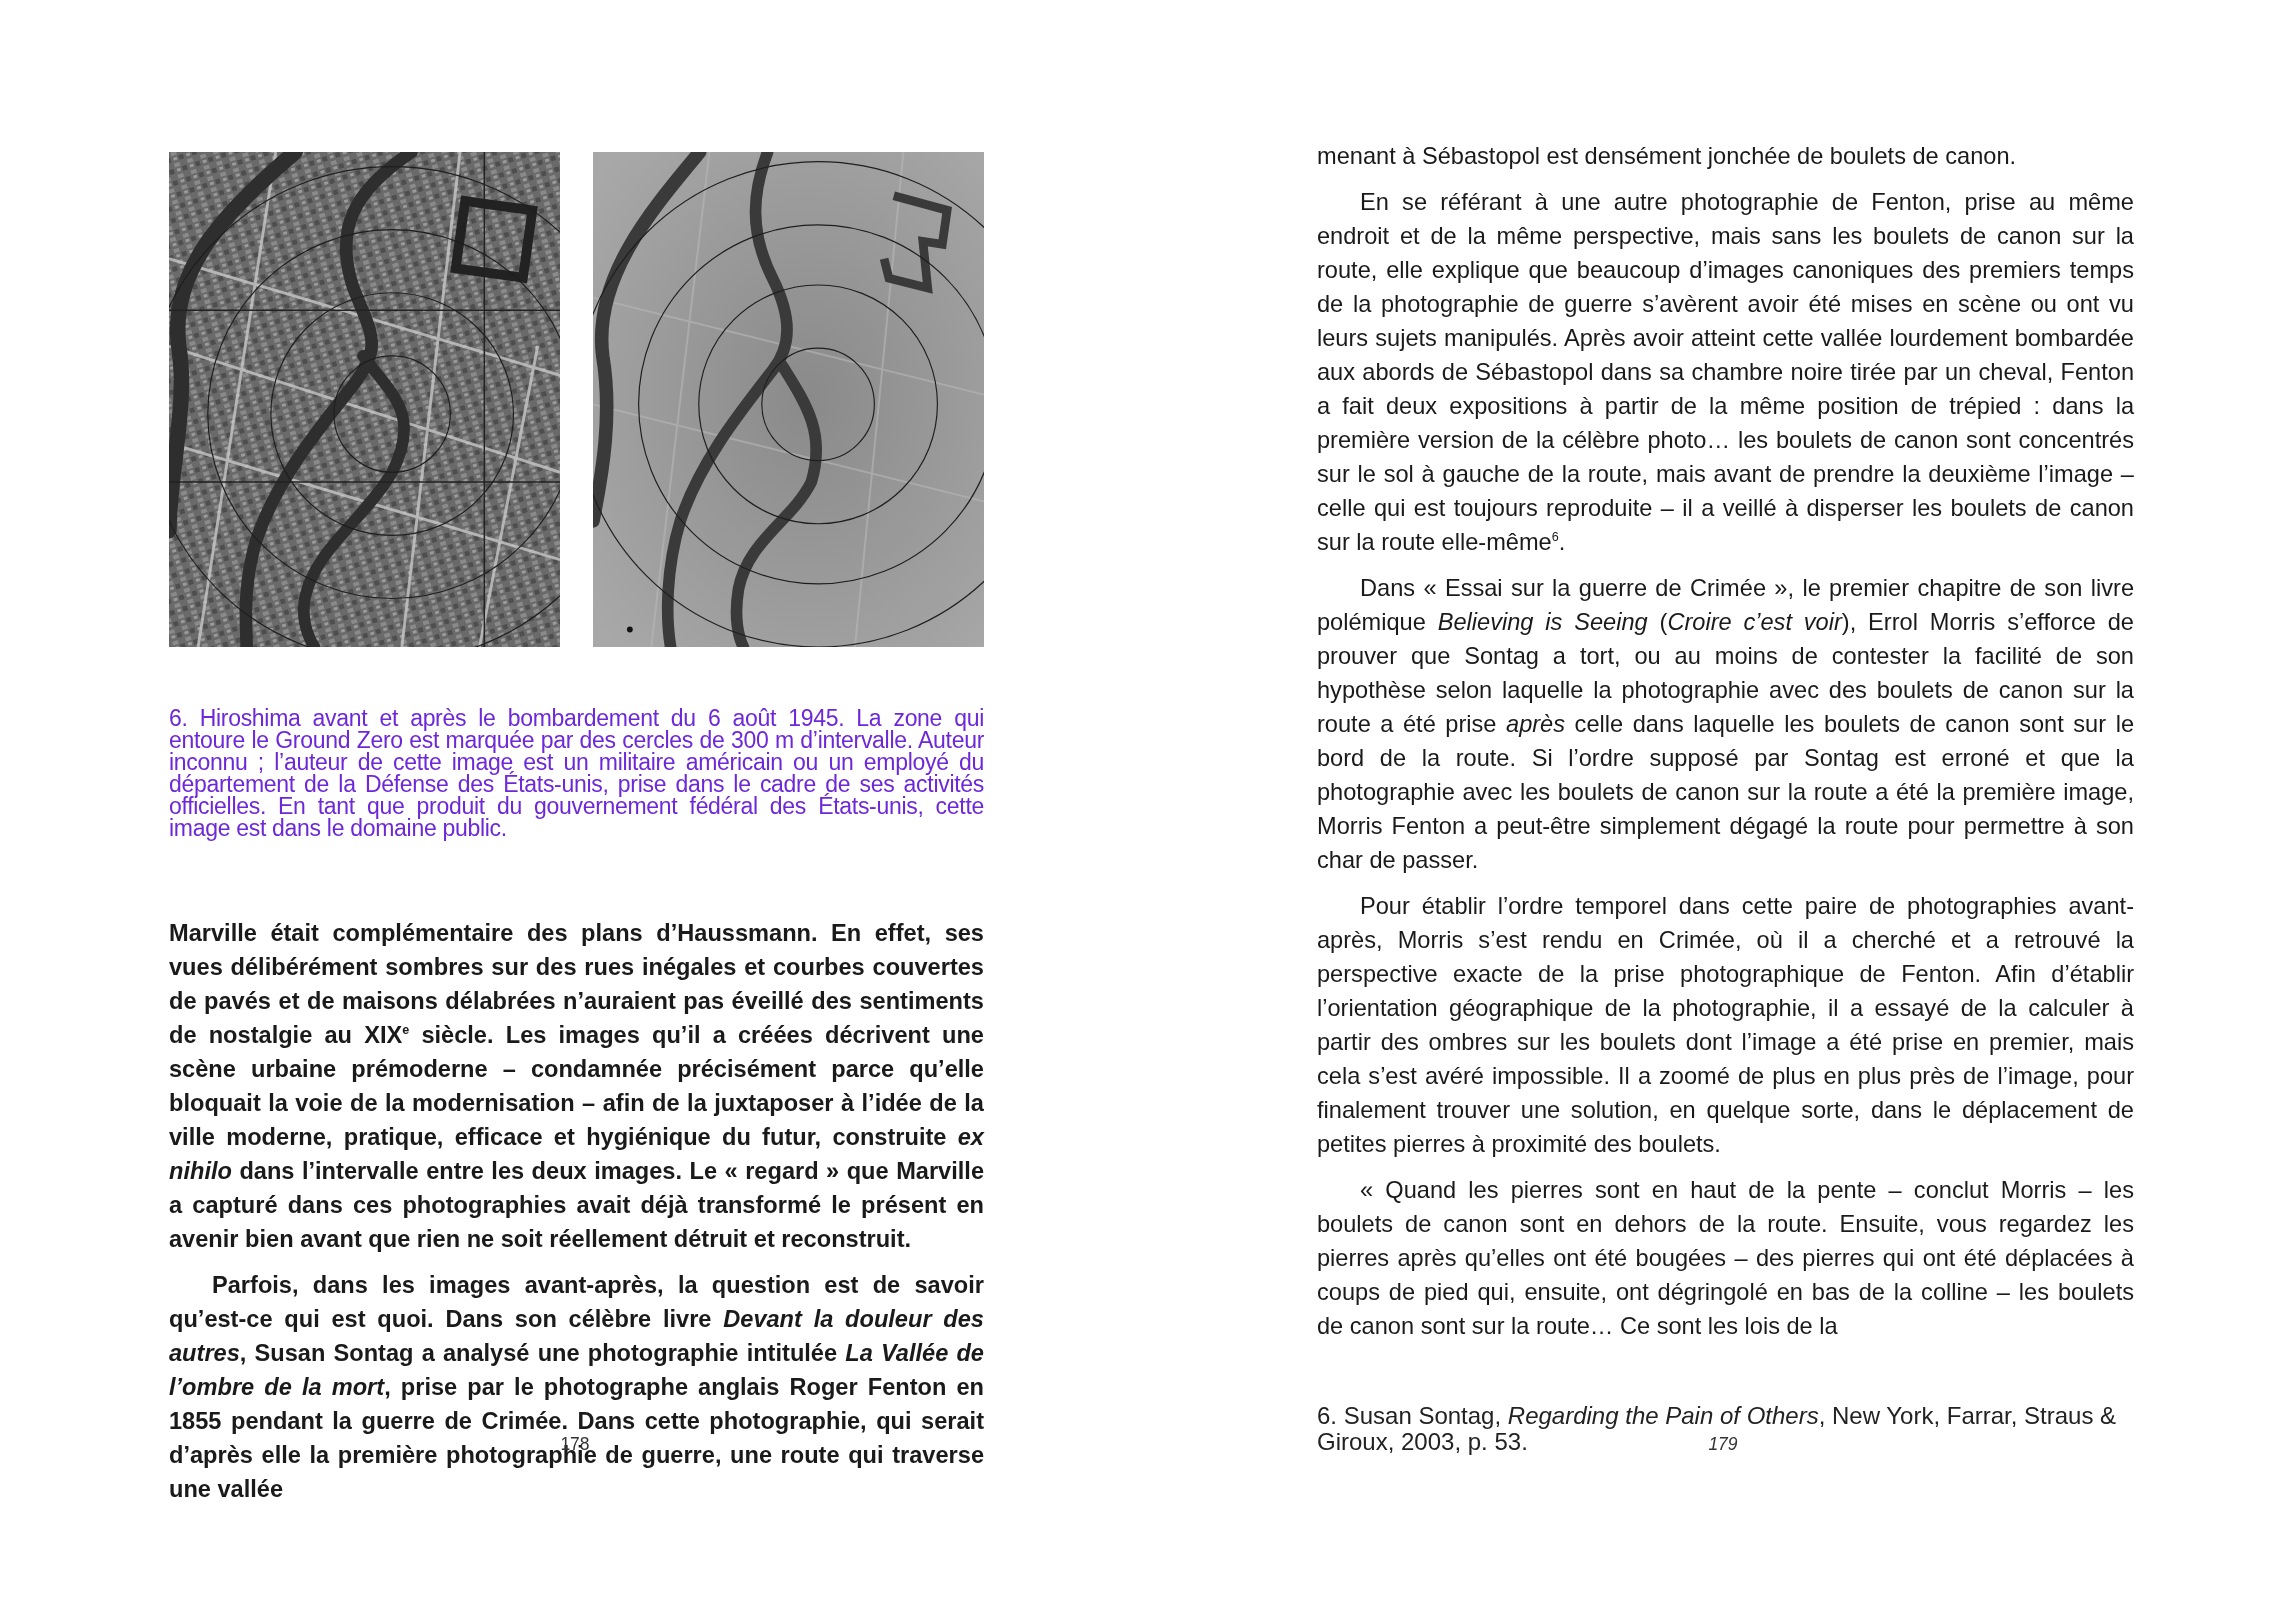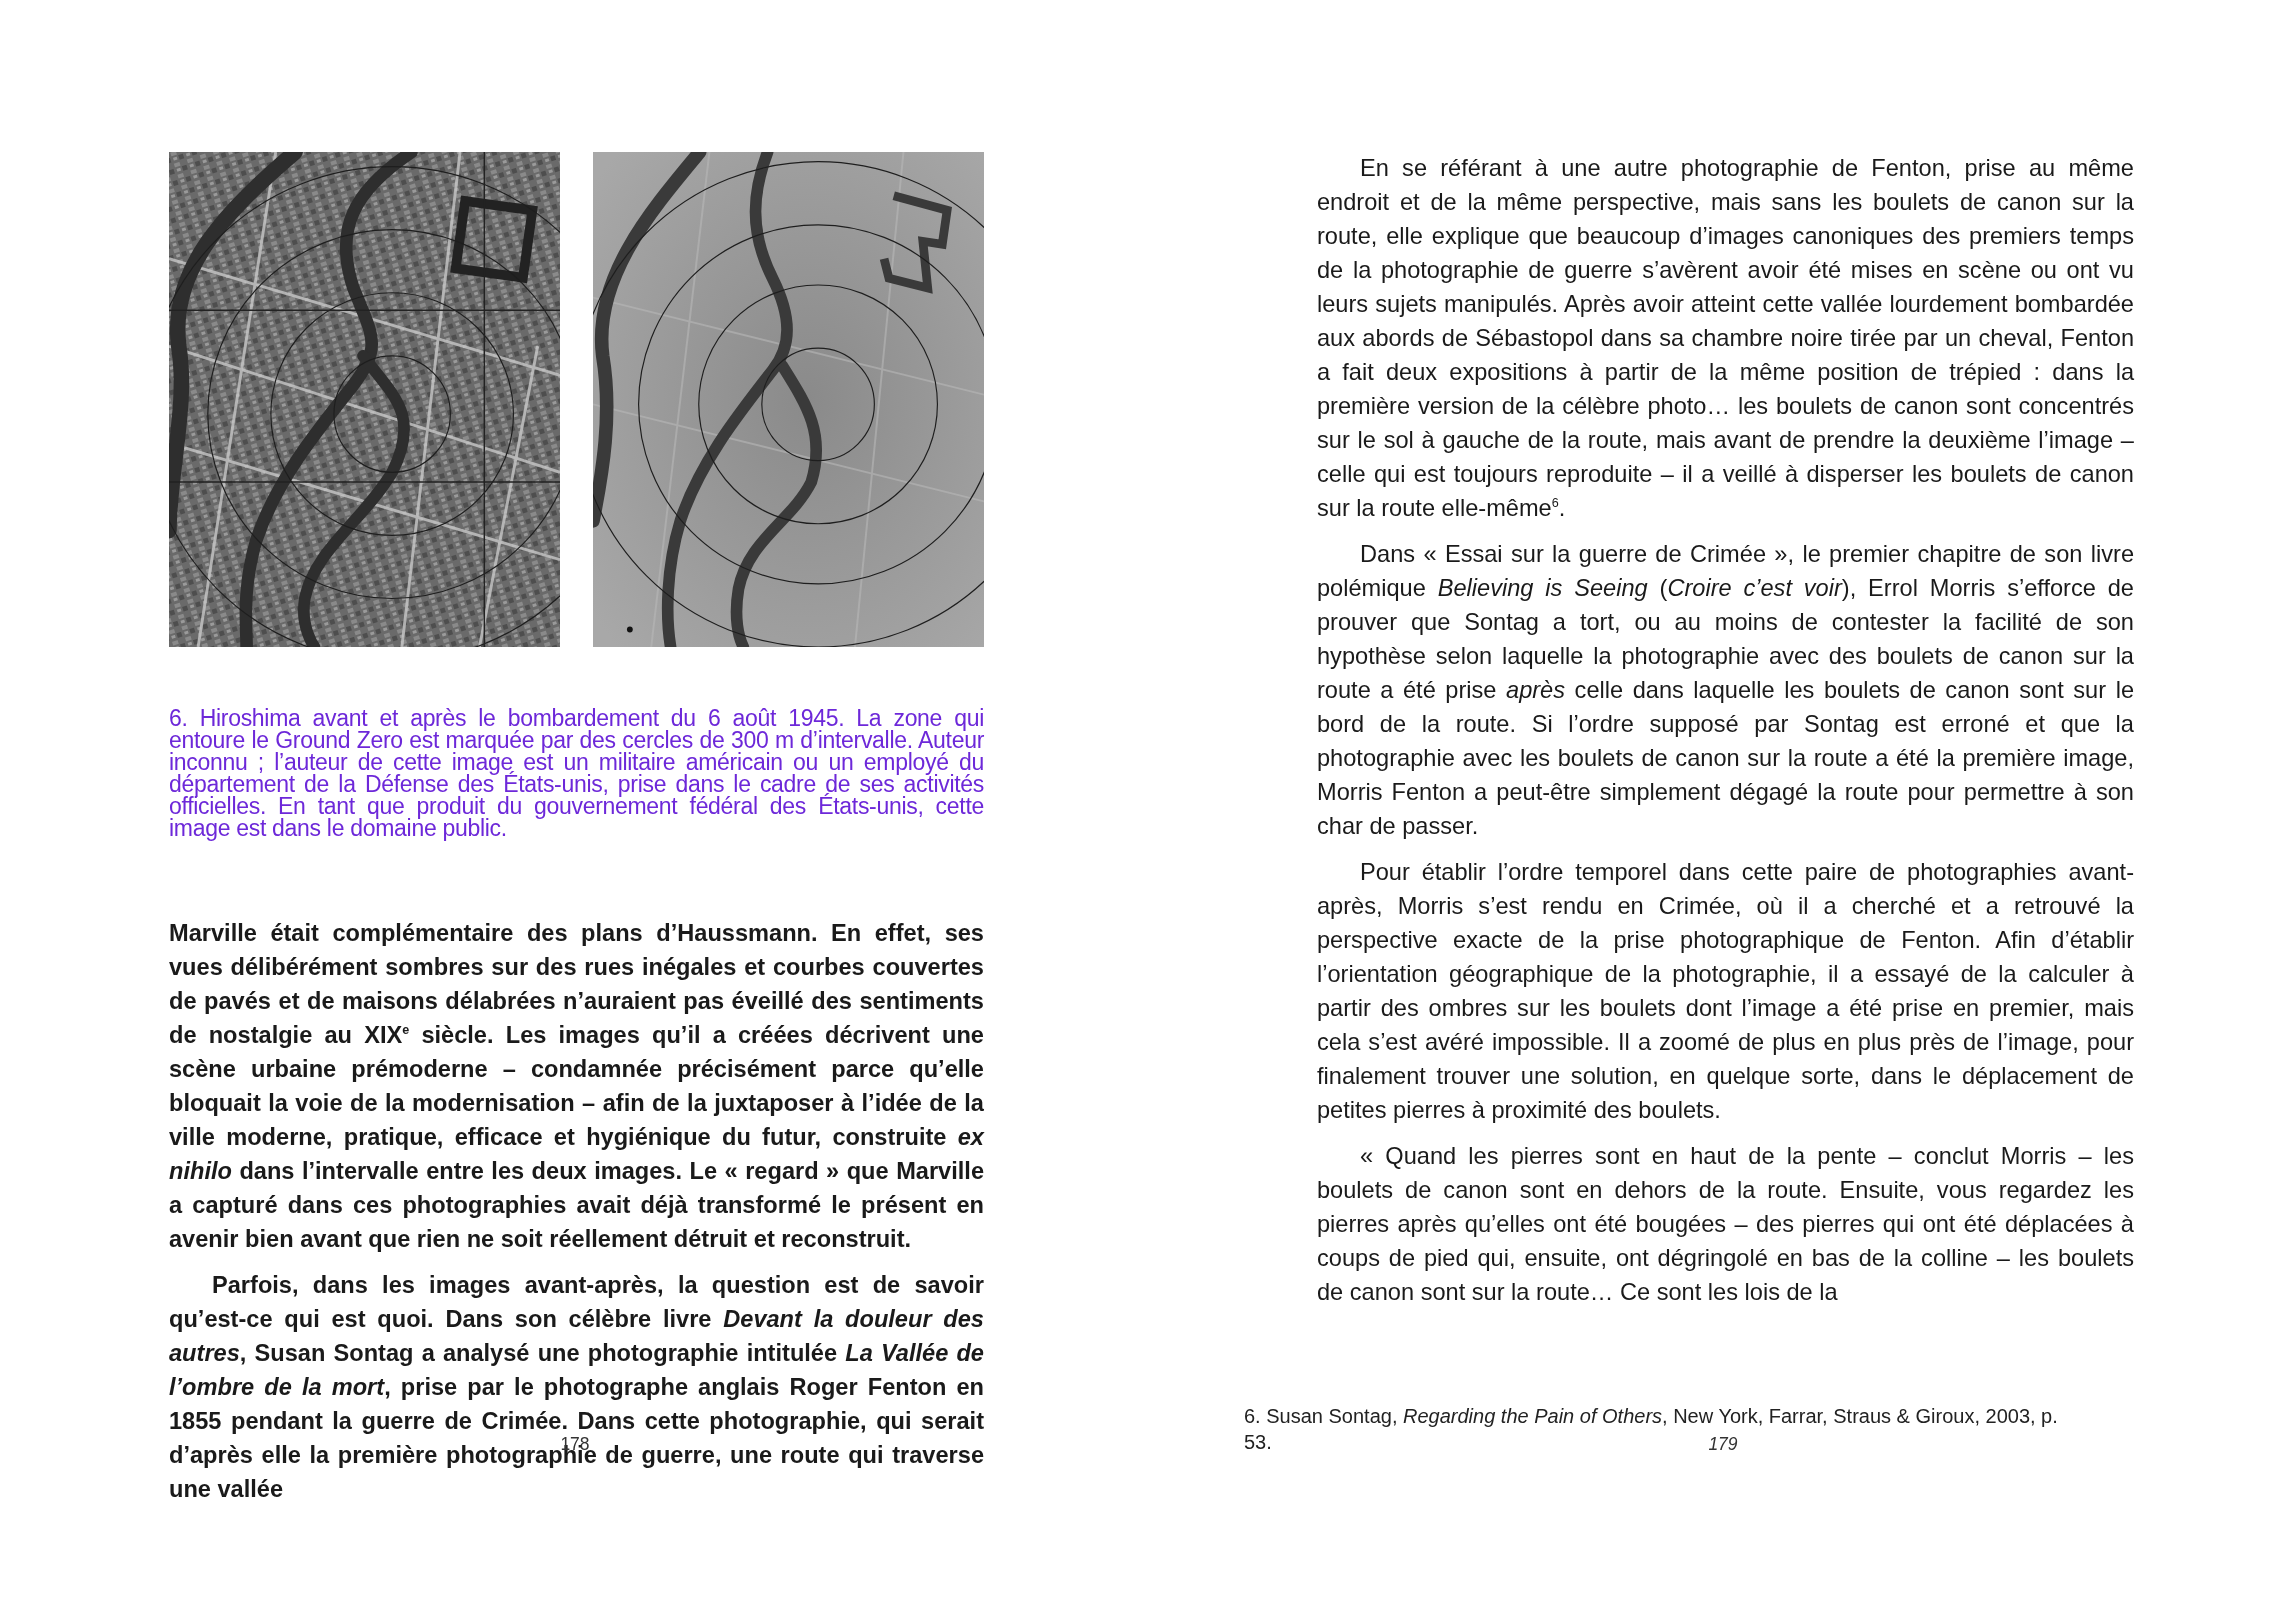--- a/index.html
+++ b/index.html
@@ -21,22 +21,22 @@
 
   .body-text { position: absolute; font-size: 23.6px; line-height: 34px;
                text-align: justify; color: #1a1a1a; }
   .body-left { left: 169px; top: 916px; width: 815px; font-weight: bold; }
   .body-right { left: 1317px; top: 139px; width: 817px; }
   .body-text p { margin: 0; }
   .body-text p.indent { text-indent: 43px; margin-top: 12px; }
   .body-text sup { font-size: 12.6px; line-height: 0; vertical-align: super; }
   .it { font-style: italic; }
 
-  .footnote { position: absolute; left: 1244px; top: 1403px; width: 817px;
-              font-size: 20px; line-height: 26px; color: #222; }
+  .footnote { position: absolute; left: 1317px; top: 1403px; width: 817px;
+              font-size: 24px; line-height: 26px; color: #222; }
 
   .folio { position: absolute; top: 1434px; font-size: 17.5px; color: #333; width: 78px; text-align: center; }
   .folio-left { left: 536px; }
   .folio-right { left: 1684px; font-style: italic; }
 </style>
 </head>
 <body>
 
 <div class="page page-left"></div>
 <div class="page page-right"></div>
@@ -116,20 +116,21 @@
   </div>
 </div>
 
 <div class="caption">6. Hiroshima avant et après le bombardement du 6 août 1945. La zone qui entoure le Ground Zero est marquée par des cercles de 300 m d’intervalle. Auteur inconnu ; l’auteur de cette image est un militaire américain ou un employé du département de la Défense des États-unis, prise dans le cadre de ses activités officielles. En tant que produit du gouvernement fédéral des États-unis, cette image est dans le domaine public.</div>
 
 <div class="body-text body-left">
     <p><span>Marville était complémentaire des plans d’Haussmann. En effet, ses vues délibérément sombres sur des rues inégales et courbes couvertes de pavés et de maisons délabrées n’auraient pas éveillé des sentiments de nostalgie au XIX</span><sup>e</sup><span> siècle. Les images qu’il a créées décrivent une scène urbaine prémoderne – condamnée précisément parce qu’elle bloquait la voie de la modernisation – afin de la juxtaposer à l’idée de la ville moderne, pratique, efficace et hygiénique du futur, construite </span><span class="it">ex nihilo</span><span> dans l’intervalle entre les deux images. Le « regard » que Marville a capturé dans ces photographies avait déjà transformé le présent en avenir bien avant que rien ne soit réellement détruit et reconstruit.</span></p>
     <p class="indent"><span>Parfois, dans les images avant-après, la question est de savoir qu’est-ce qui est quoi. Dans son célèbre livre </span><span class="it">Devant la douleur des autres</span><span>, Susan Sontag a analysé une photographie intitulée </span><span class="it">La Vallée de l’ombre de la mort</span><span>, prise par le photographe anglais Roger Fenton en 1855 pendant la guerre de Crimée. Dans cette photographie, qui serait d’après elle la première photographie de guerre, une route qui traverse une vallée</span></p>
   </div>
 <div class="body-text body-right">
+    <p><span>menant à Sébastopol est densément jonchée de boulets de canon.</span></p>
     <p class="indent"><span>En se référant à une autre photographie de Fenton, prise au même endroit et de la même perspective, mais sans les boulets de canon sur la route, elle explique que beaucoup d’images canoniques des premiers temps de la photographie de guerre s’avèrent avoir été mises en scène ou ont vu leurs sujets manipulés. Après avoir atteint cette vallée lourdement bombardée aux abords de Sébastopol dans sa chambre noire tirée par un cheval, Fenton a fait deux expositions à partir de la même position de trépied : dans la première version de la célèbre photo… les boulets de canon sont concentrés sur le sol à gauche de la route, mais avant de prendre la deuxième l’image – celle qui est toujours reproduite – il a veillé à disperser les boulets de canon sur la route elle-même</span><sup>6</sup><span>.</span></p>
     <p class="indent"><span>Dans « Essai sur la guerre de Crimée », le premier chapitre de son livre polémique </span><span class="it">Believing is Seeing</span><span> (</span><span class="it">Croire c’est voir</span><span>), Errol Morris s’efforce de prouver que Sontag a tort, ou au moins de contester la facilité de son hypothèse selon laquelle la photographie avec des boulets de canon sur la route a été prise </span><span class="it">après</span><span> celle dans laquelle les boulets de canon sont sur le bord de la route. Si l’ordre supposé par Sontag est erroné et que la photographie avec les boulets de canon sur la route a été la première image, Morris Fenton a peut-être simplement dégagé la route pour permettre à son char de passer.</span></p>
     <p class="indent"><span>Pour établir l’ordre temporel dans cette paire de photographies avant-après, Morris s’est rendu en Crimée, où il a cherché et a retrouvé la perspective exacte de la prise photographique de Fenton. Afin d’établir l’orientation géographique de la photographie, il a essayé de la calculer à partir des ombres sur les boulets dont l’image a été prise en premier, mais cela s’est avéré impossible. Il a zoomé de plus en plus près de l’image, pour finalement trouver une solution, en quelque sorte, dans le déplacement de petites pierres à proximité des boulets.</span></p>
     <p class="indent"><span>« Quand les pierres sont en haut de la pente – conclut Morris – les boulets de canon sont en dehors de la route. Ensuite, vous regardez les pierres après qu’elles ont été bougées – des pierres qui ont été déplacées à coups de pied qui, ensuite, ont dégringolé en bas de la colline – les boulets de canon sont sur la route… Ce sont les lois de la</span></p>
   </div>
 
 <div class="footnote"><span>6. Susan Sontag, </span><span class="it">Regarding the Pain of Others</span><span>, New York, Farrar, Straus &amp; Giroux, 2003, p. 53.</span></div>
 
 <div class="folio folio-left">178</div>
 <div class="folio folio-right">179</div>

